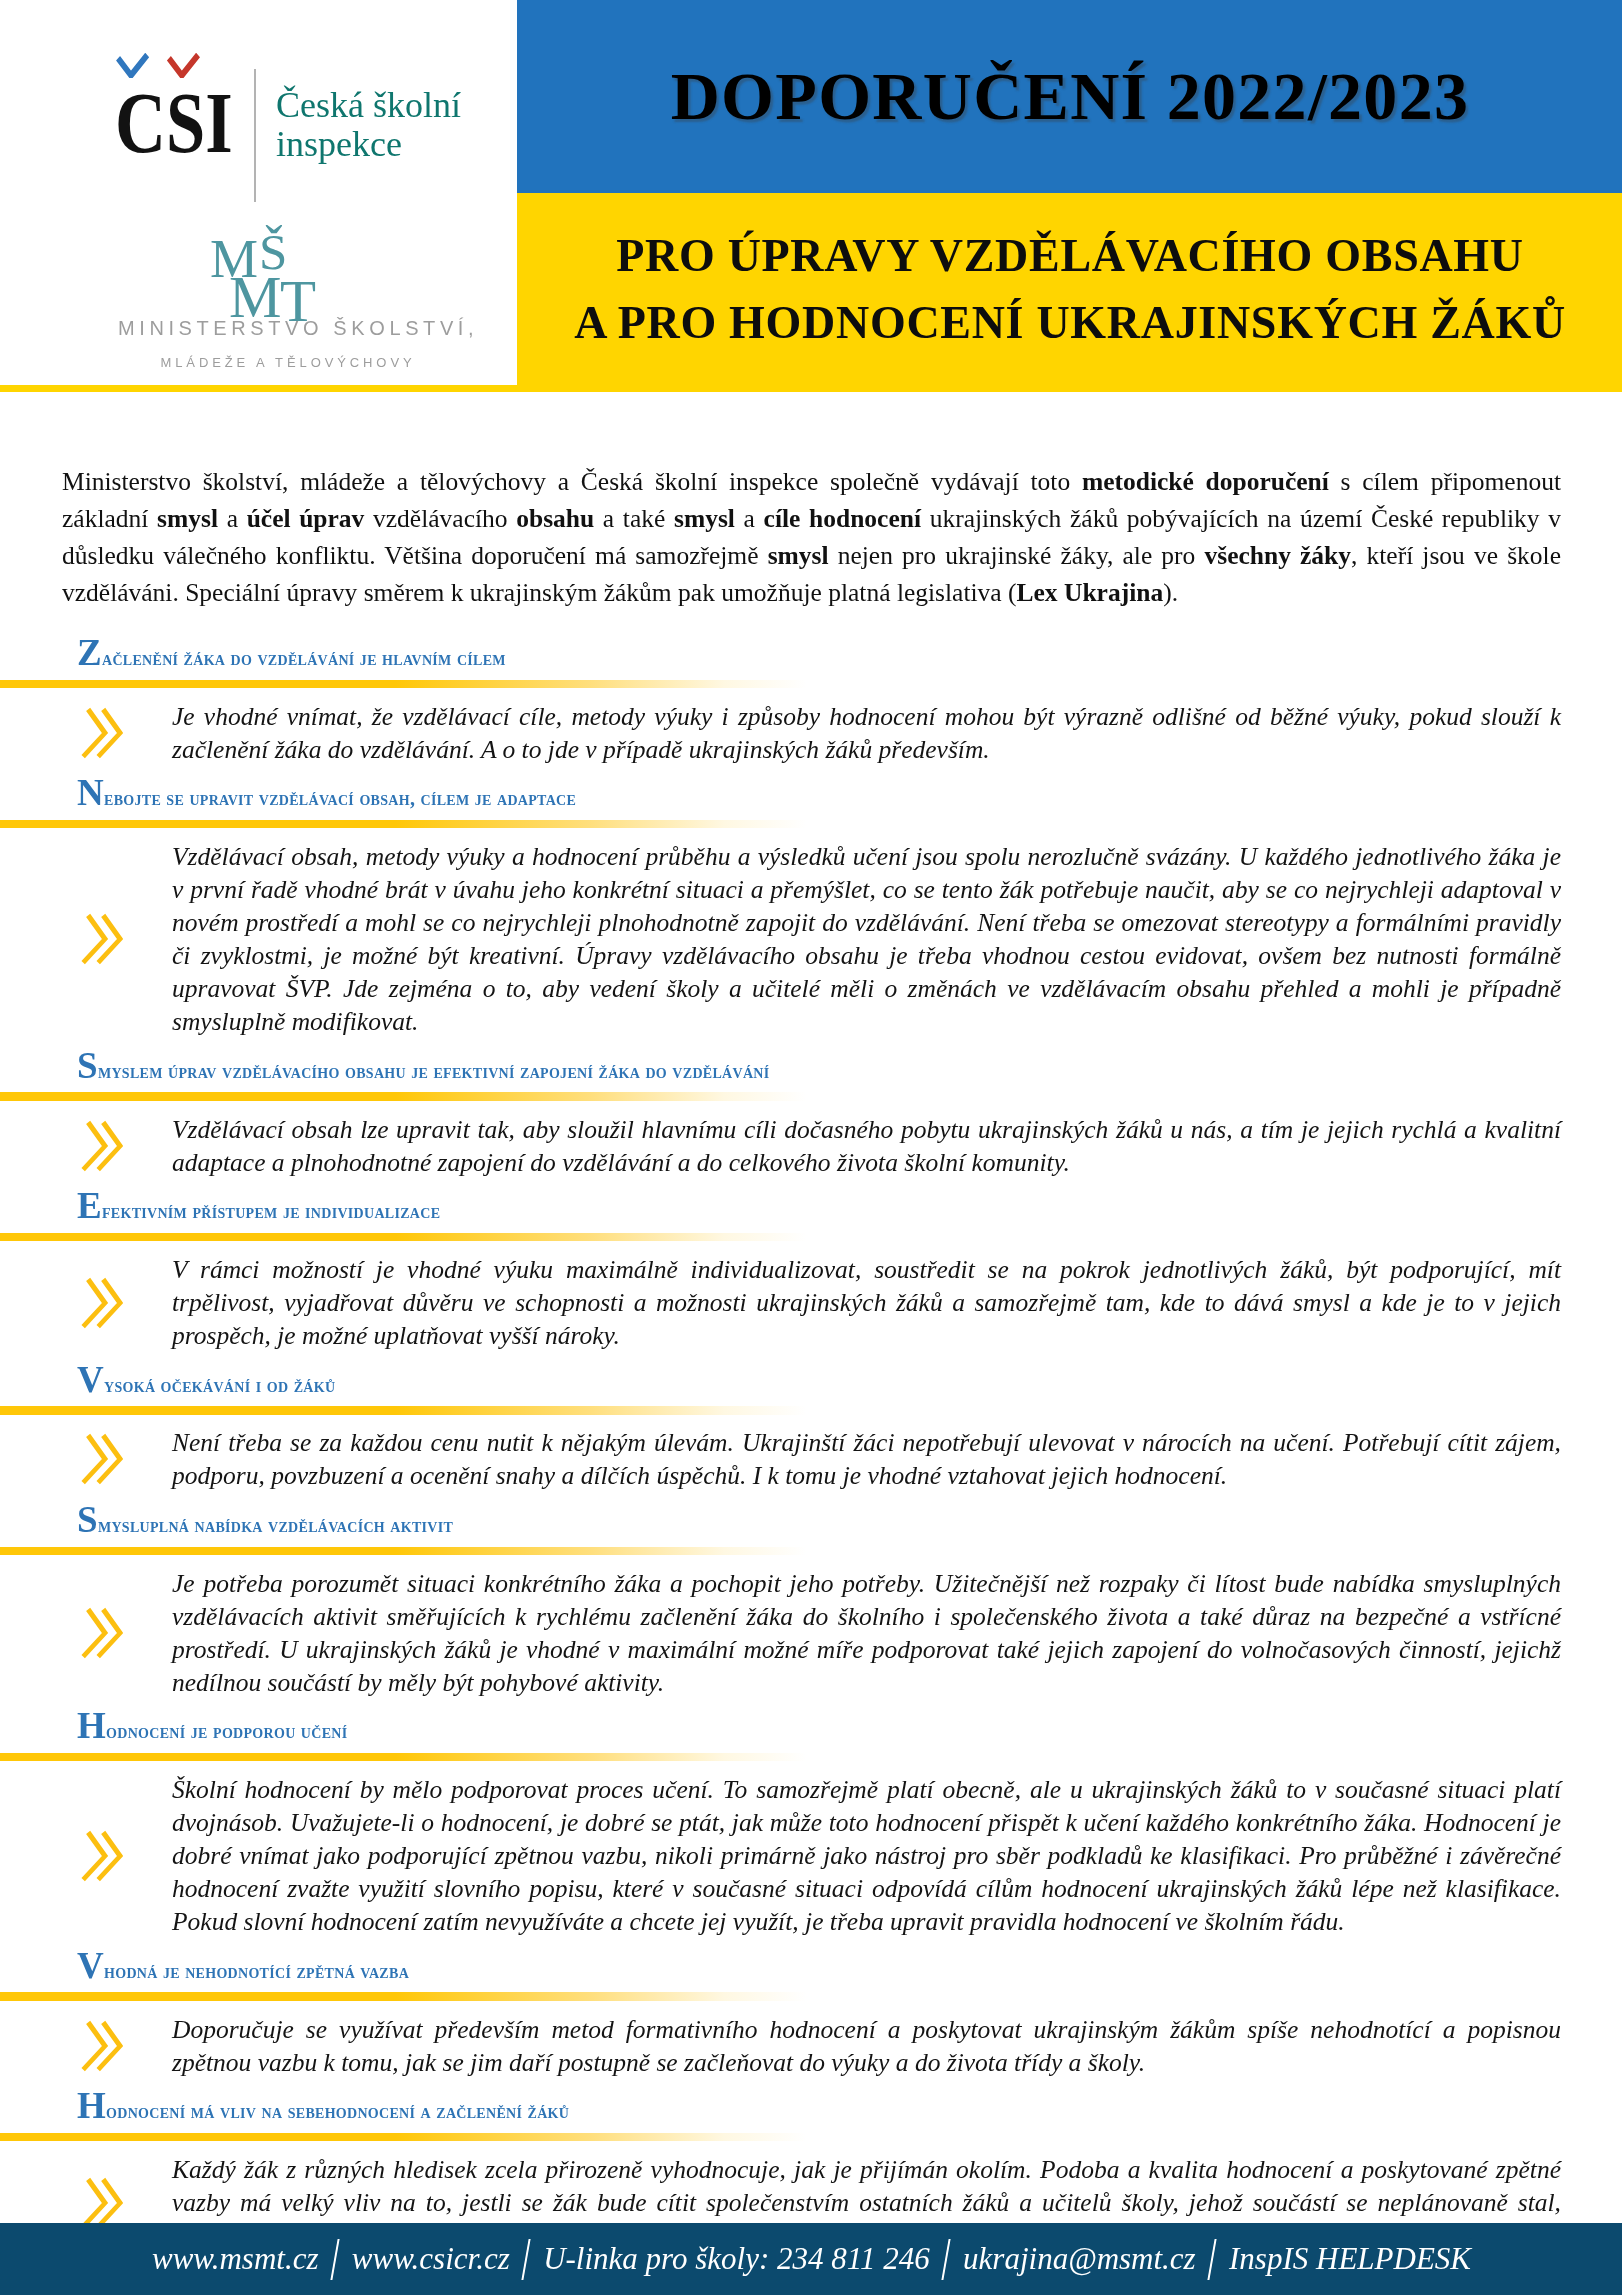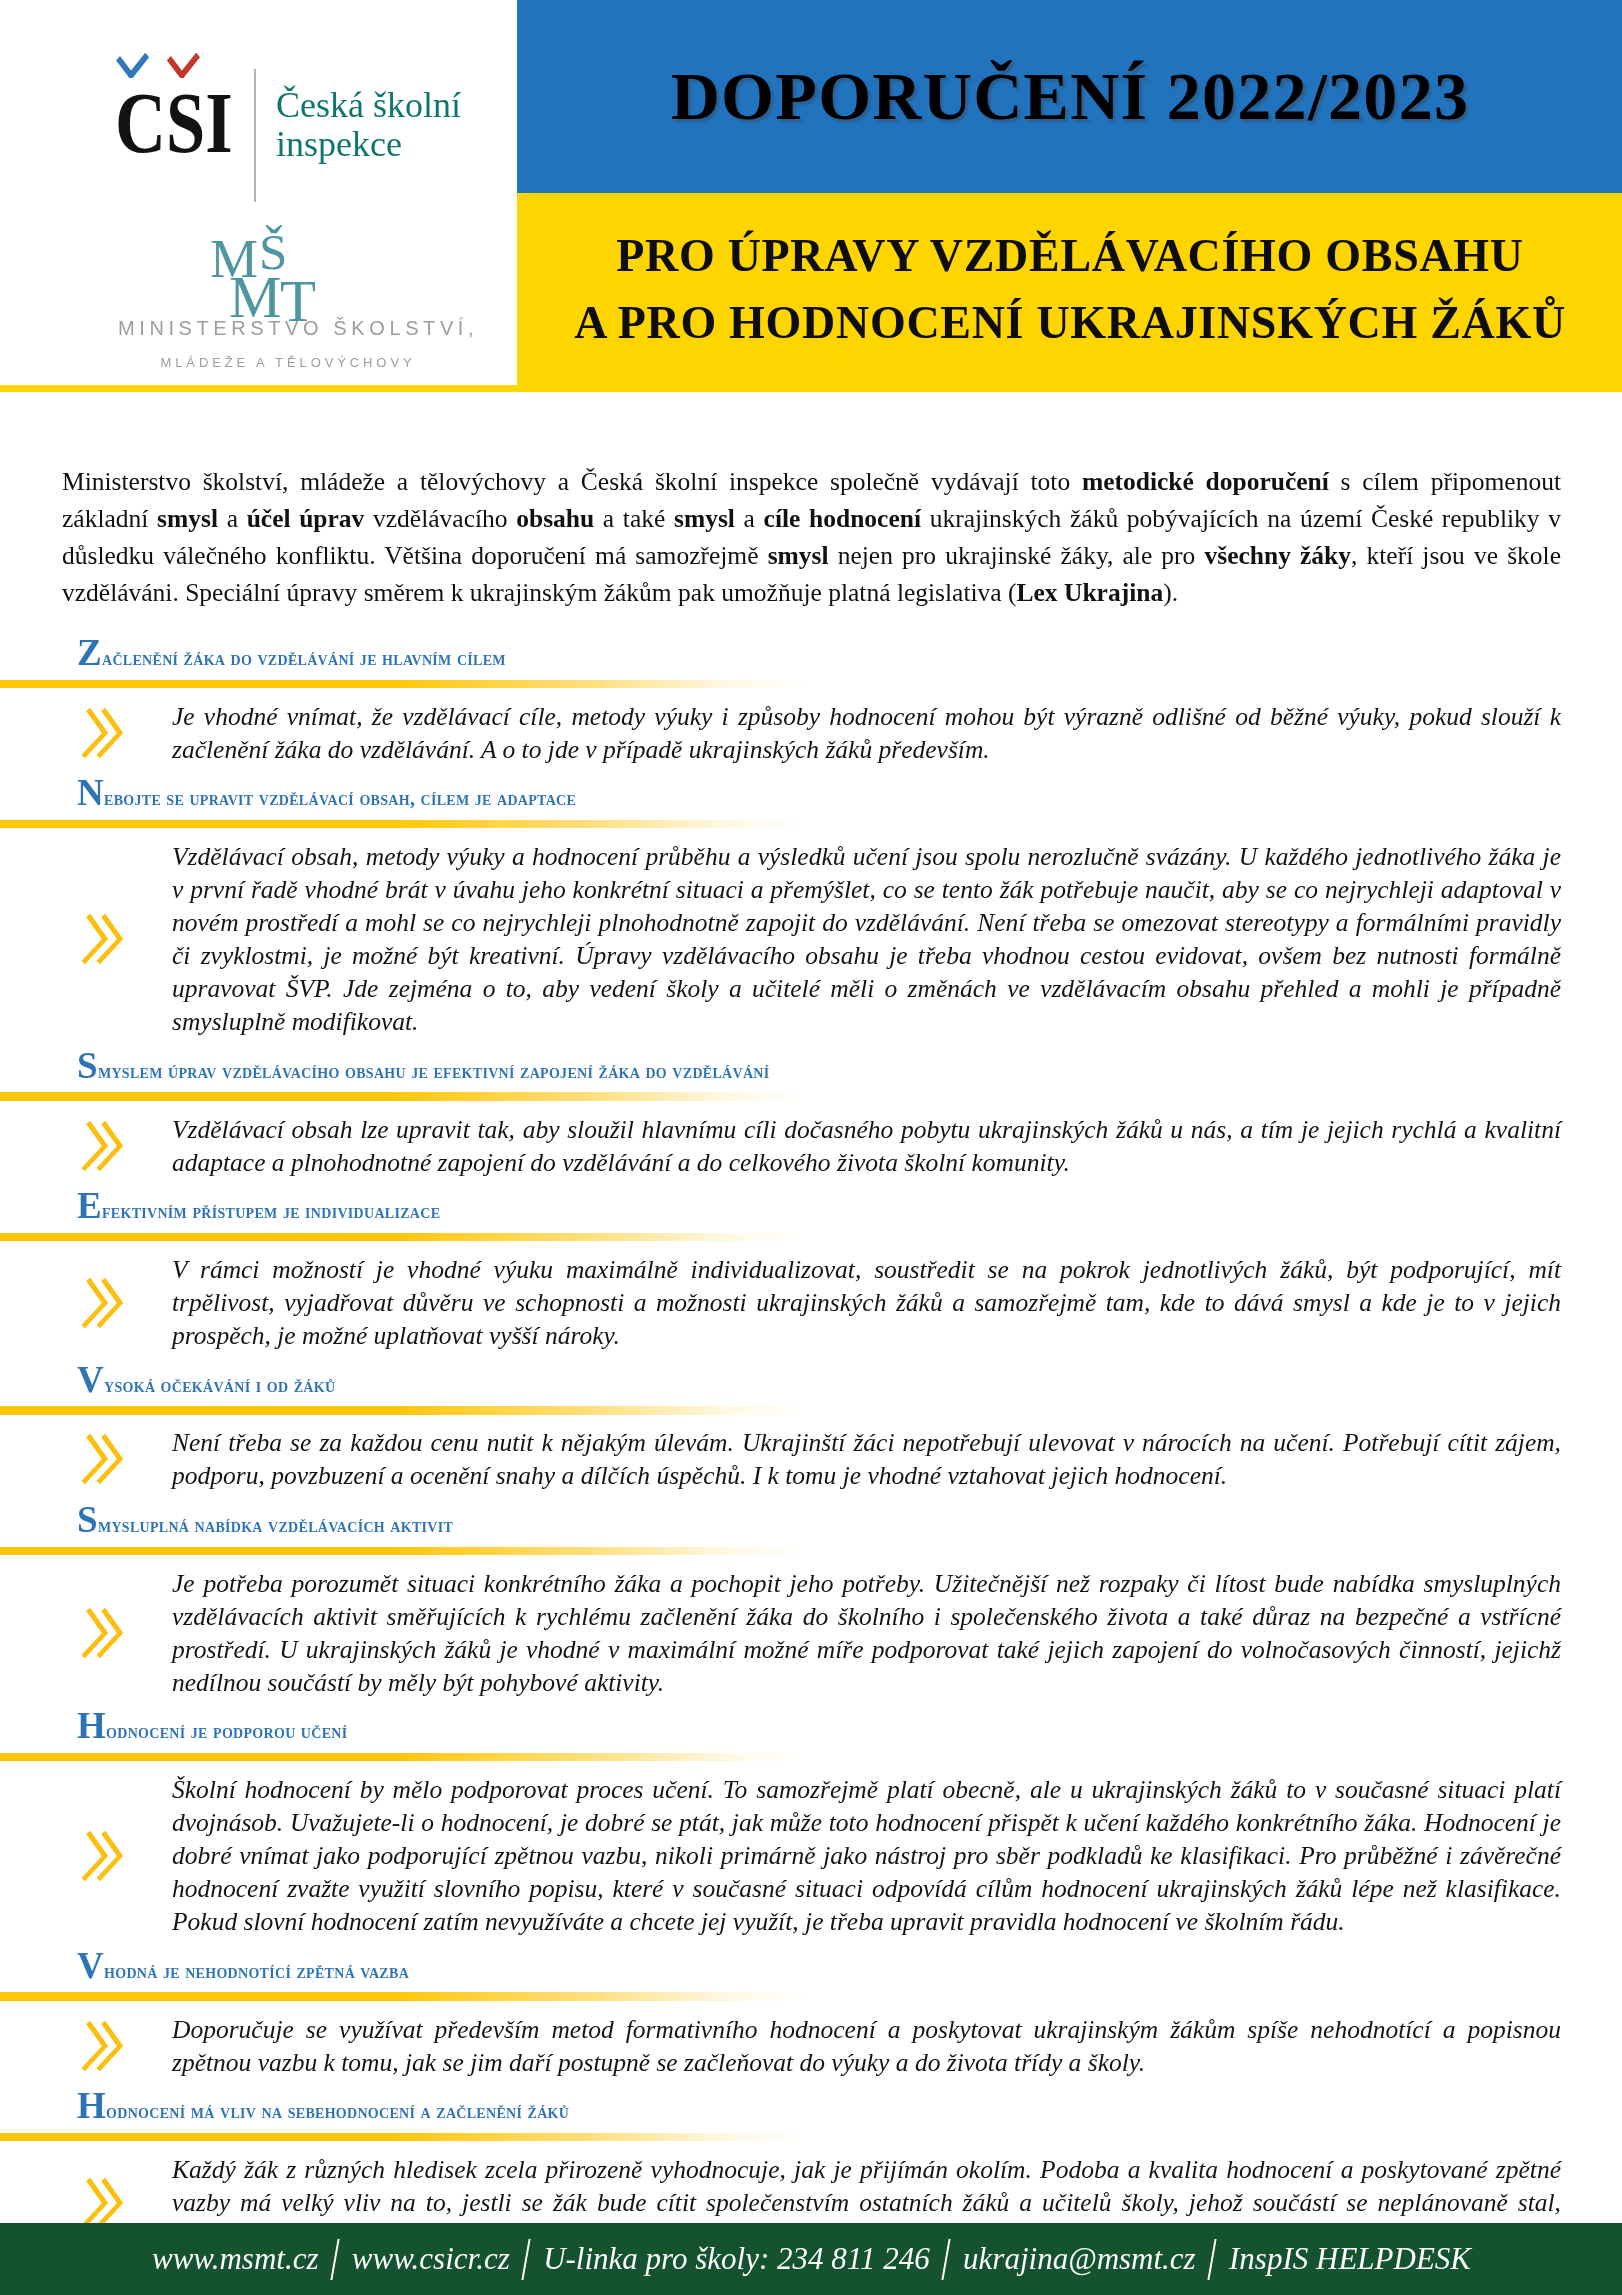--- a/index.html
+++ b/index.html
@@ -51,21 +51,21 @@
   .sec-heading{font-size:20px;line-height:34px;font-weight:bold;font-variant:small-caps;
                color:#2E74B5;letter-spacing:0.3px;margin-left:15px;}
   .sec-heading::first-letter{font-size:37px;}
   .sec-rule{height:8.5px;margin:4.6px 0 0 -62px;width:823px;
             background:linear-gradient(to right,#FFC708 0%,#FFC708 48%,#FFDF7E 72%,#FFF8E2 88%,#ffffff 98%);}
   .sec-body-wrap{position:relative;padding-left:110px;margin-top:11.8px;}
   .sec-body{font-style:italic;font-size:25.5px;line-height:33px;text-align:justify;color:#141414;}
   .chevron{position:absolute;left:18.3px;top:50%;transform:translateY(-50%);}
 
   
-  .footer{position:absolute;left:0;bottom:0;width:1623px;height:72px;background:#14532d;
+  .footer{position:absolute;left:0;bottom:0;width:1623px;height:72px;background:#0c4a6e;
           display:flex;align-items:center;justify-content:center;}
   .footer-item{color:#fff;font-style:italic;font-size:31px;white-space:nowrap;}
   .footer-sep{display:inline-block;width:2px;height:41px;background:#fff;margin:0 15.7px;
               transform:skewX(-10deg);}
 </style>
 </head>
 <body>
 
 <div class="page">
 

